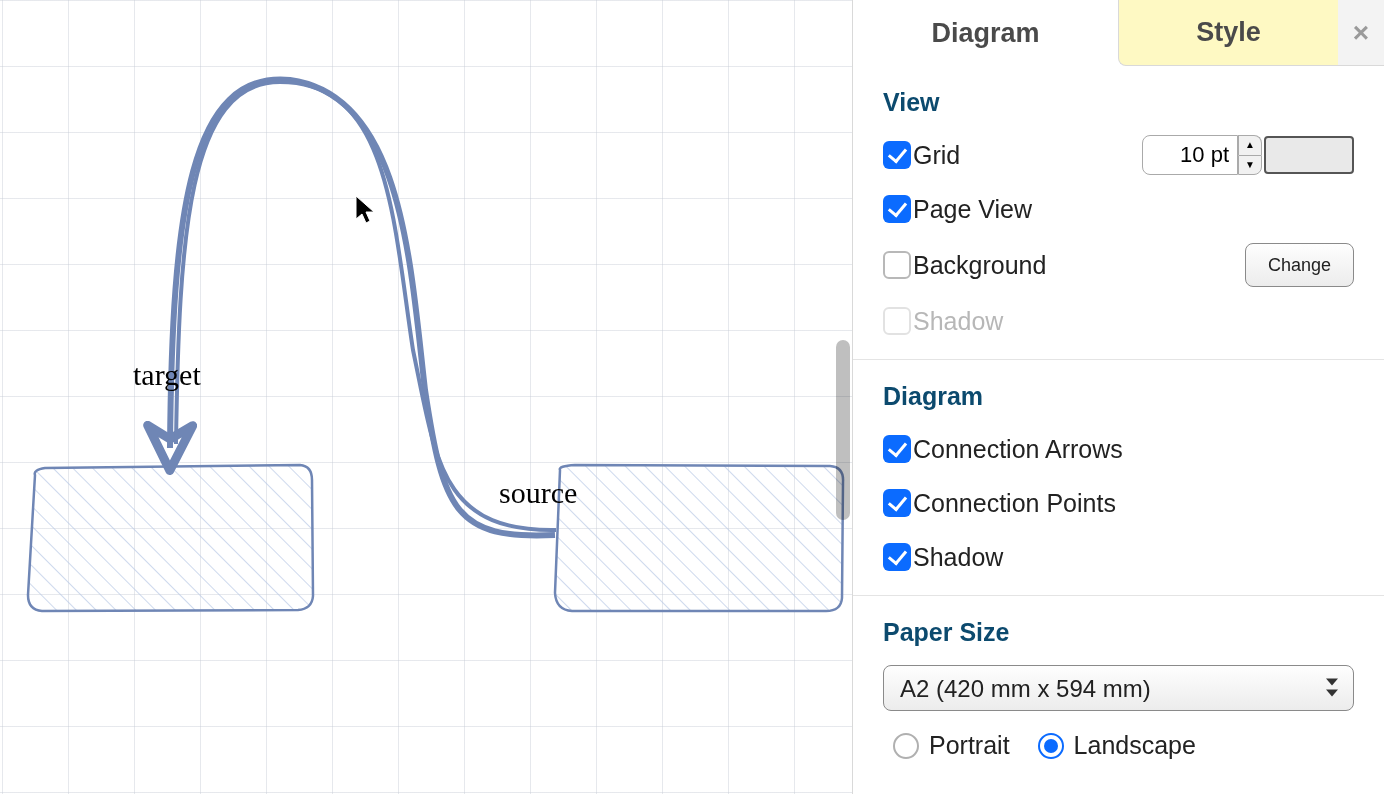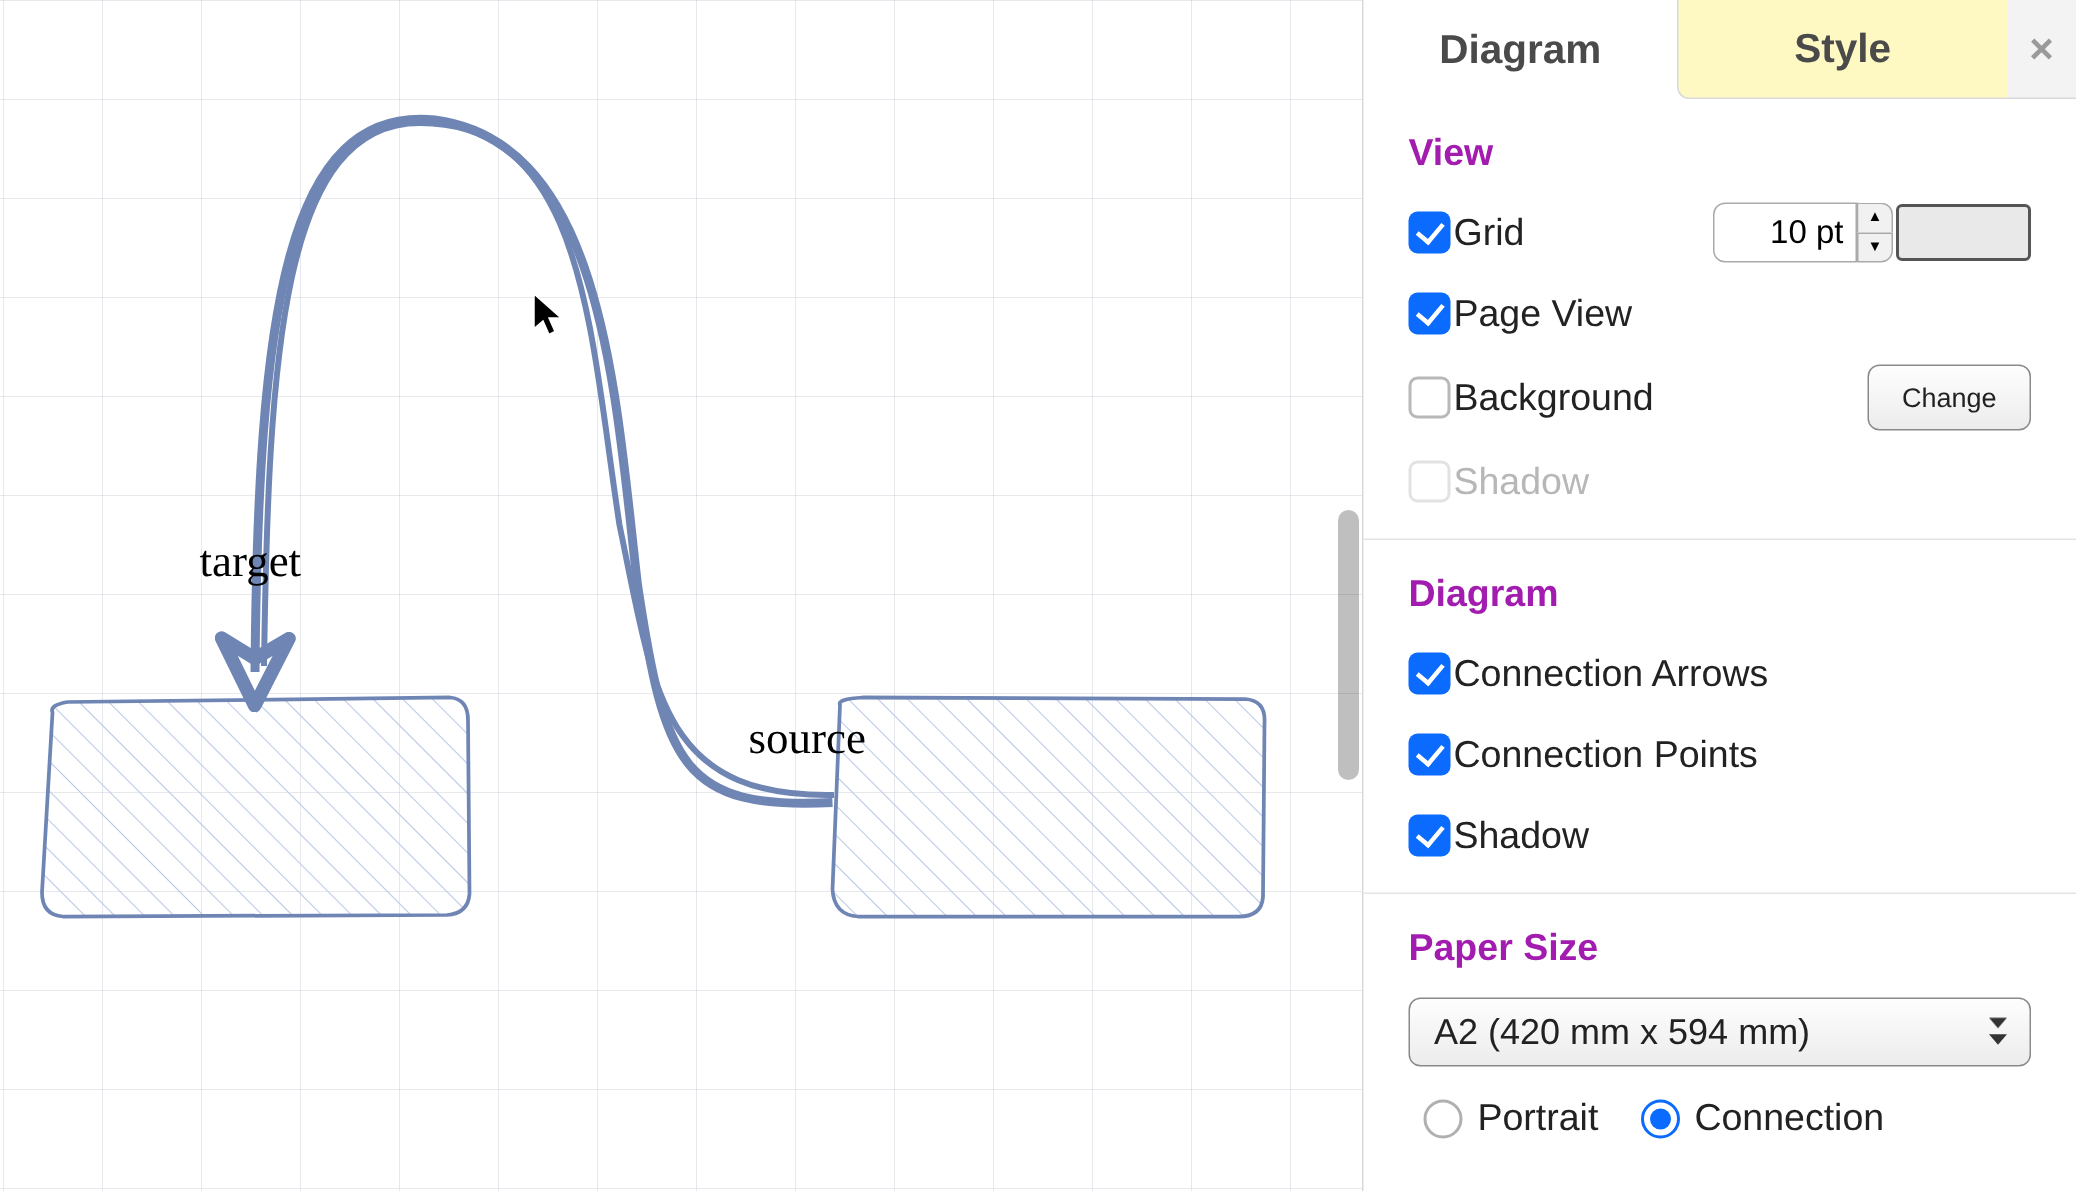--- a/index.html
+++ b/index.html
@@ -49,21 +49,21 @@
       position: absolute;
       right: 2px;
       top: 340px;
       width: 14px;
       height: 180px;
       border-radius: 7px;
       background: rgba(0,0,0,0.25);
     }
     
     .sidebar {
-      width: 476px;
+      width: 532px;
       height: 100%;
       border-left: 1px solid #d9d9d9;
       background: #fff;
       display: flex;
       flex-direction: column;
     }
     .tabs {
       display: flex;
       align-items: stretch;
       height: 66px;
@@ -97,21 +97,21 @@
       font-size: 28px;
       font-weight: 700;
     }
     .panel {
       padding: 22px 30px 18px 30px;
       border-bottom: 1px solid #e4e4e4;
     }
     .panel h3 {
       font-size: 25px;
       font-weight: 700;
-      color: #a21caf;
+      color: #0c4a6e;
       margin-bottom: 18px;
     }
     .row {
       display: flex;
       align-items: center;
       gap: 2px;
       margin-bottom: 14px;
       min-height: 40px;
     }
     .row:last-child { margin-bottom: 0; }
@@ -386,19 +386,19 @@
         </select>
       </div>
 
       <div class="radio-row">
         <label class="radio">
           <span class="dot"></span>
           <span>Portrait</span>
         </label>
         <label class="radio selected">
           <span class="dot"></span>
-          <span>Connection</span>
+          <span>Landscape</span>
         </label>
       </div>
     </div>
 
   </aside>
 </div>
 
 </body></html>

